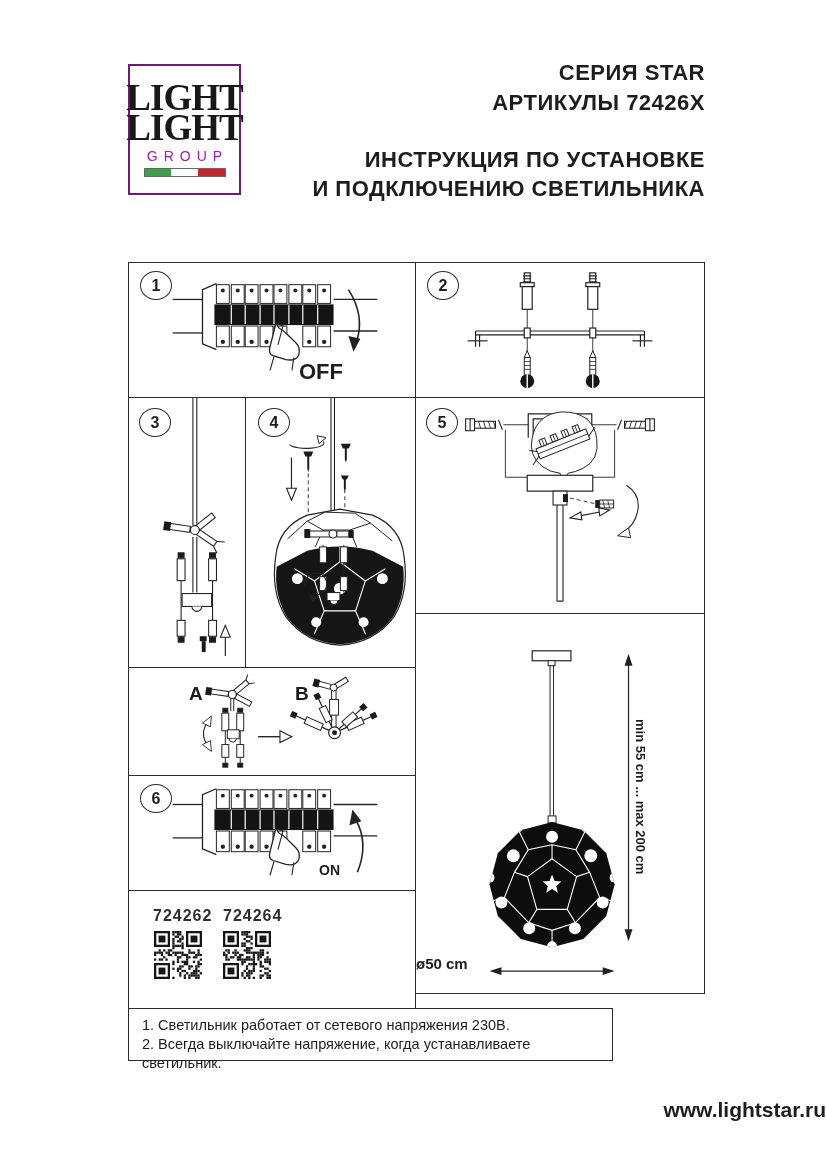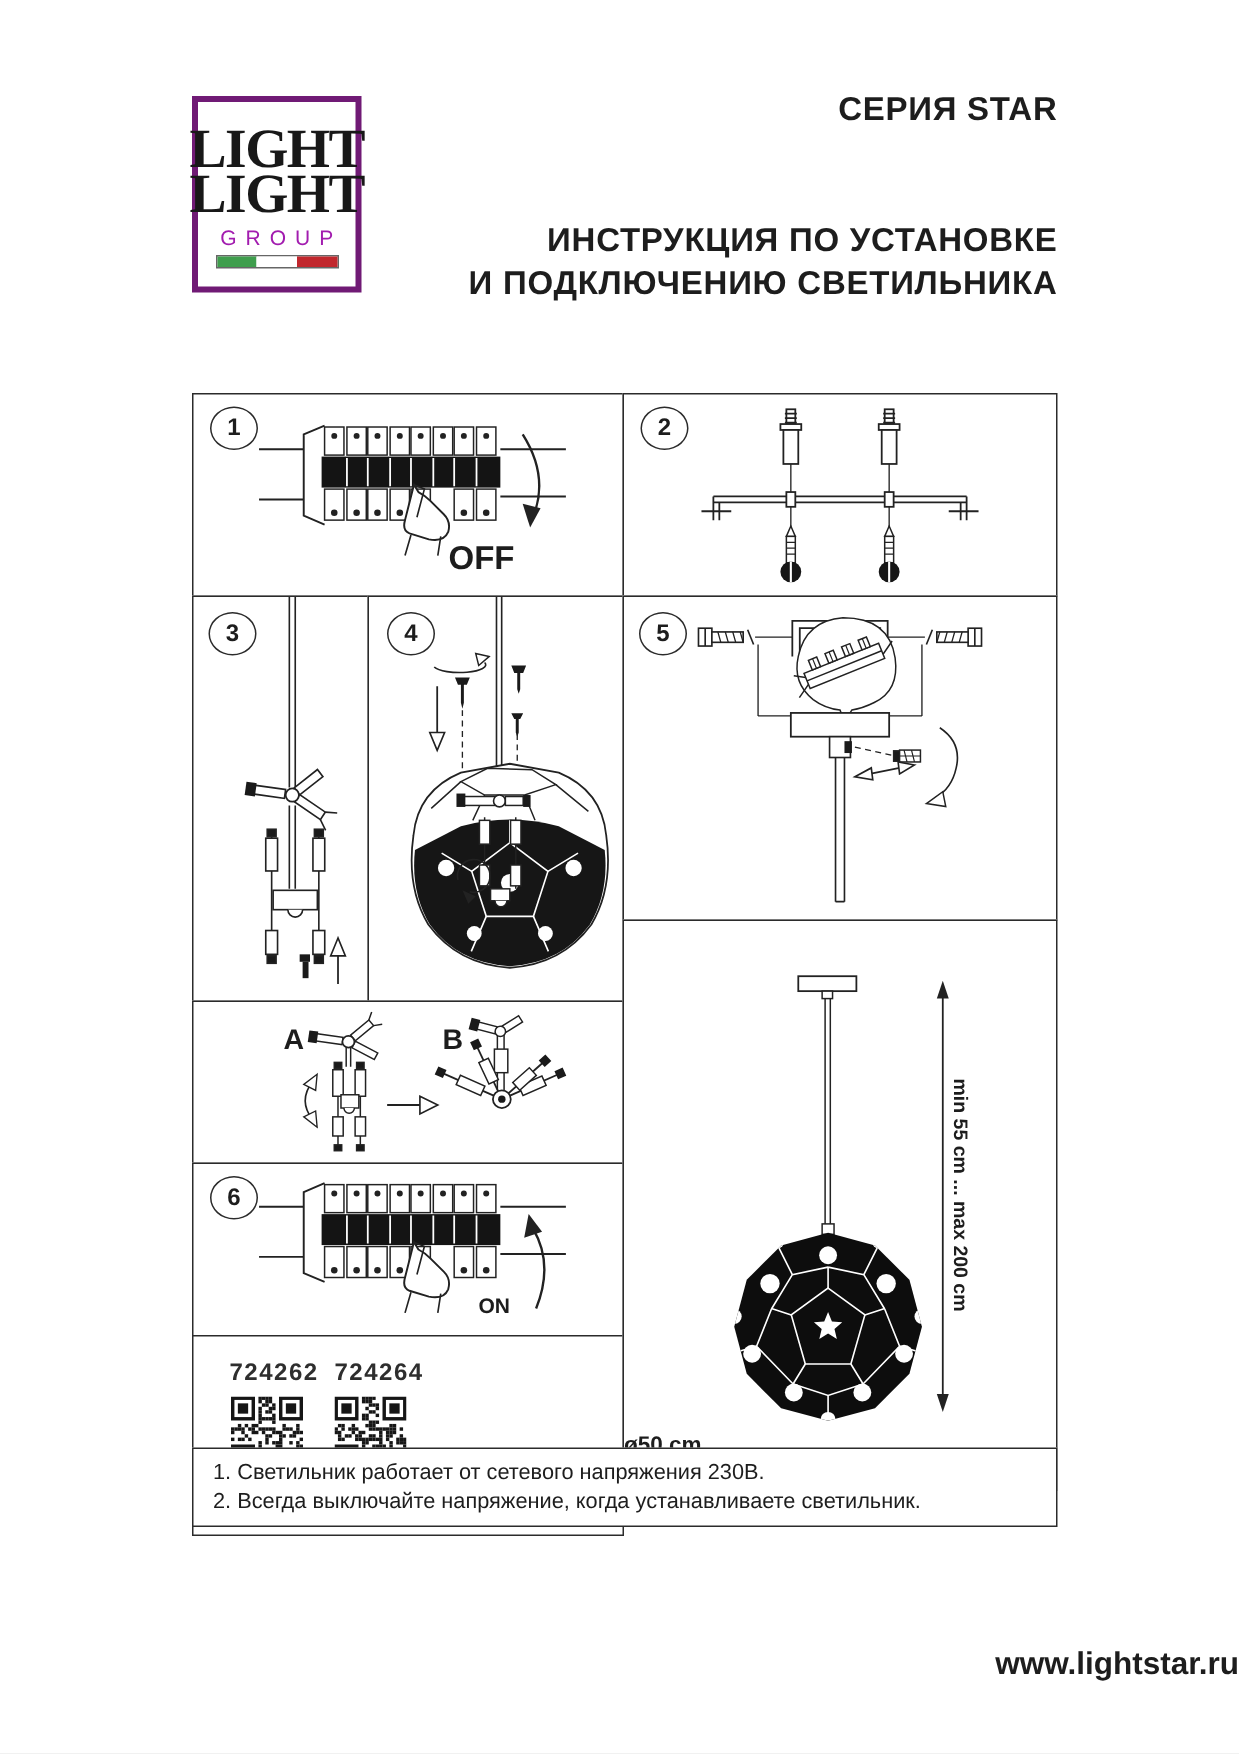--- a/index.html
+++ b/index.html
@@ -1,19 +1,19 @@
 <!DOCTYPE html>
 <html><head>
 <meta charset="utf-8">
 <style>
   html,body{margin:0;padding:0;background:#e8e8e8;}
   .page{position:relative;width:826px;height:1169px;background:#ffffff;margin:0 auto;
         font-family:"Liberation Sans",sans-serif;color:#1d1d1d;overflow:hidden;}
   
-  .logo-box{position:absolute;left:128px;top:64px;width:113px;height:131px;border:4px solid #701a75;
+  .logo-box{position:absolute;left:128px;top:64px;width:113px;height:131px;border:2px solid #701a75;
             background:#fff;display:flex;flex-direction:column;align-items:center;justify-content:flex-start;
             padding-top:17px;box-sizing:border-box;}
   .logo-word{font-family:"Liberation Serif",serif;font-weight:bold;font-size:37px;line-height:30px;
              letter-spacing:-1px;color:#181818;}
   .logo-group{font-size:14px;letter-spacing:6px;color:#a21caf;margin:5px 0 0 6px;}
   .flag{display:flex;width:82px;height:9px;border:1px solid #666;box-sizing:border-box;margin-top:4px;}
   .flag span{flex:1;}
   .hdr{position:absolute;right:121px;text-align:right;font-weight:bold;letter-spacing:.5px;white-space:nowrap;}
   .hdr.series{top:60px;font-size:22px;}
   .hdr.articles{top:90px;font-size:22px;}
@@ -43,20 +43,21 @@
     <div class="logo-word">LIGHT</div>
     <div class="logo-word">LIGHT</div>
     <div class="logo-group">GROUP</div>
     <div class="flag">
       <span style="background:#3f9e4d"></span>
         <span style="background:#ffffff"></span>
         <span style="background:#c1272d"></span>
     </div>
   </div>
   <div class="hdr series">СЕРИЯ STAR</div>
+  <div class="hdr articles">АРТИКУЛЫ 72426X</div>
   <div class="hdr t1">ИНСТРУКЦИЯ ПО УСТАНОВКЕ</div>
   <div class="hdr t2">И ПОДКЛЮЧЕНИЮ СВЕТИЛЬНИКА</div>
 
   <div class="panel" style="left:128px;top:262px;width:288px;height:136px">
     <svg class="art" viewBox="0 0 288 136" preserveAspectRatio="none">
       <g stroke="#222" stroke-width="1.3" fill="none">
         <path d="M88,21 L74,27 L74,82 L88,88"></path>
         <line x1="44" y1="37" x2="74" y2="37"></line>
           <line x1="44" y1="71" x2="74" y2="71"></line>
         <line x1="206" y1="37" x2="250" y2="37"></line>
@@ -808,19 +809,19 @@
       <g>
         <line x1="80" y1="359" x2="194" y2="359" stroke="#222" stroke-width="1.2"></line>
         <polygon points="74,359 86,355 86,363" fill="#222"></polygon>
         <polygon points="200,359 188,355 188,363" fill="#222"></polygon>
       </g>
     </svg>
     <span class="dim-v">min 55 cm ... max 200 cm</span>
     <span class="dim-h">ø50 cm</span>
   </div>
 
-  <div class="panel notes-panel" style="left:128px;top:965px;width:577px;height:53px">
+  <div class="panel notes-panel" style="left:128px;top:1008px;width:485px;height:53px">
     <div>1. Светильник работает от сетевого напряжения 230В.</div>
     <div>2. Всегда выключайте напряжение, когда устанавливаете светильник.</div>
   </div>
 
   <div class="footer">www.lightstar.ru</div>
 </div>
 
 </body></html>

